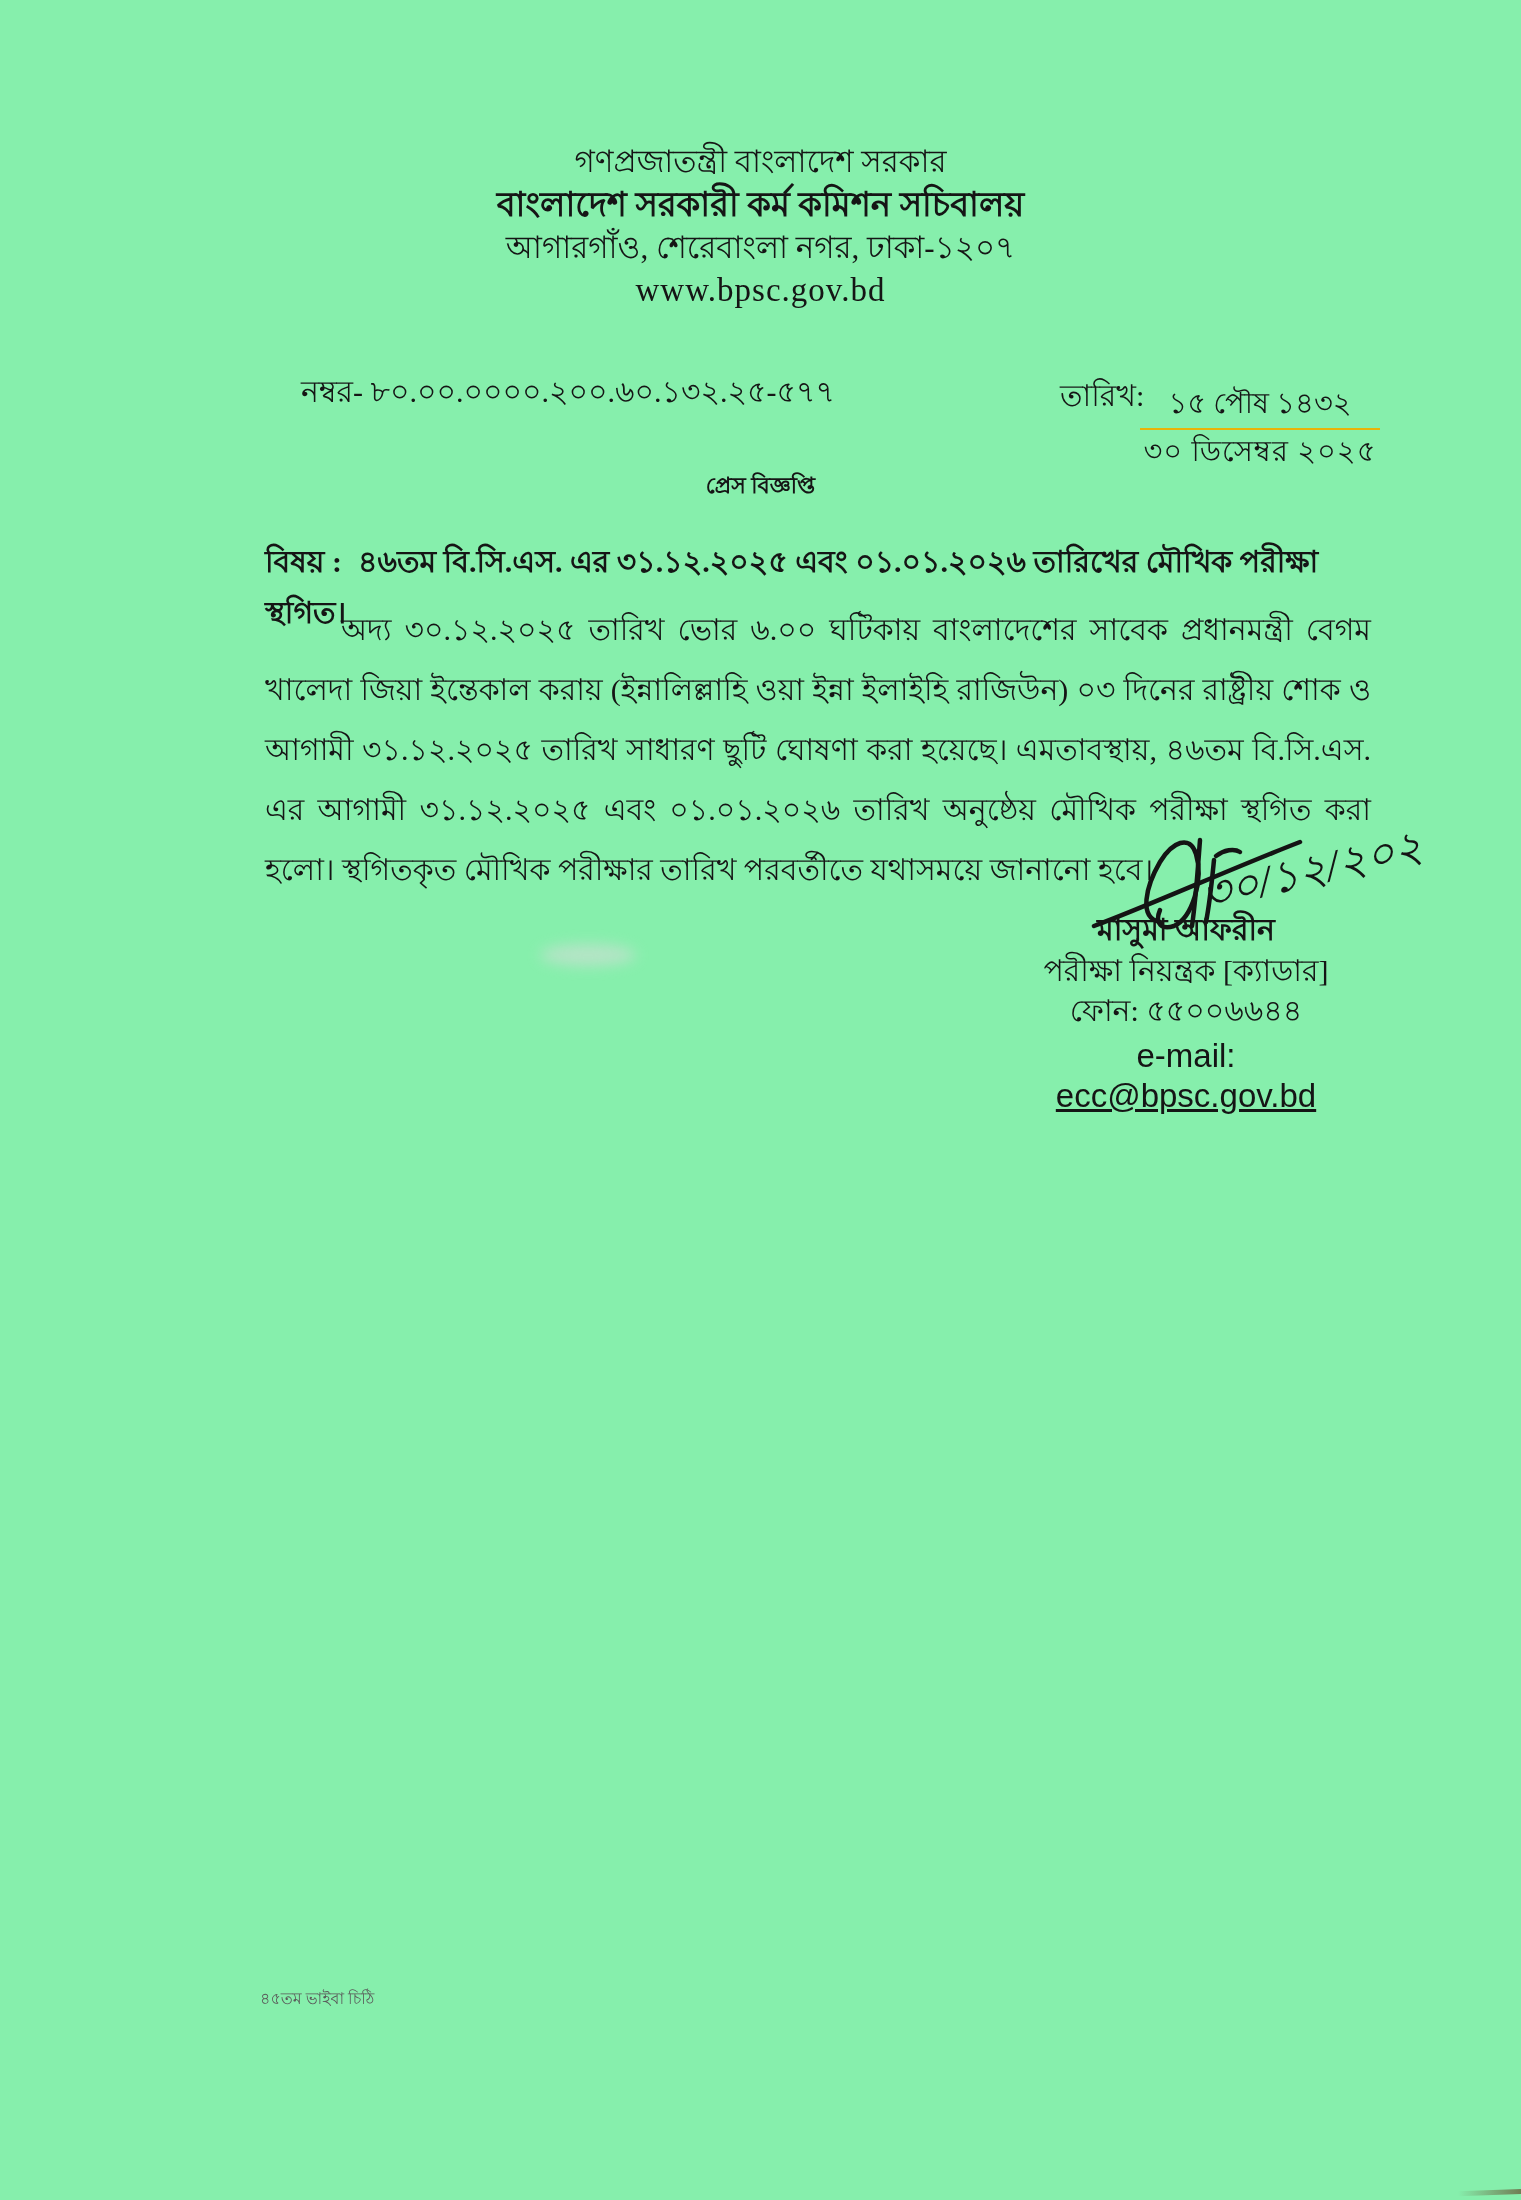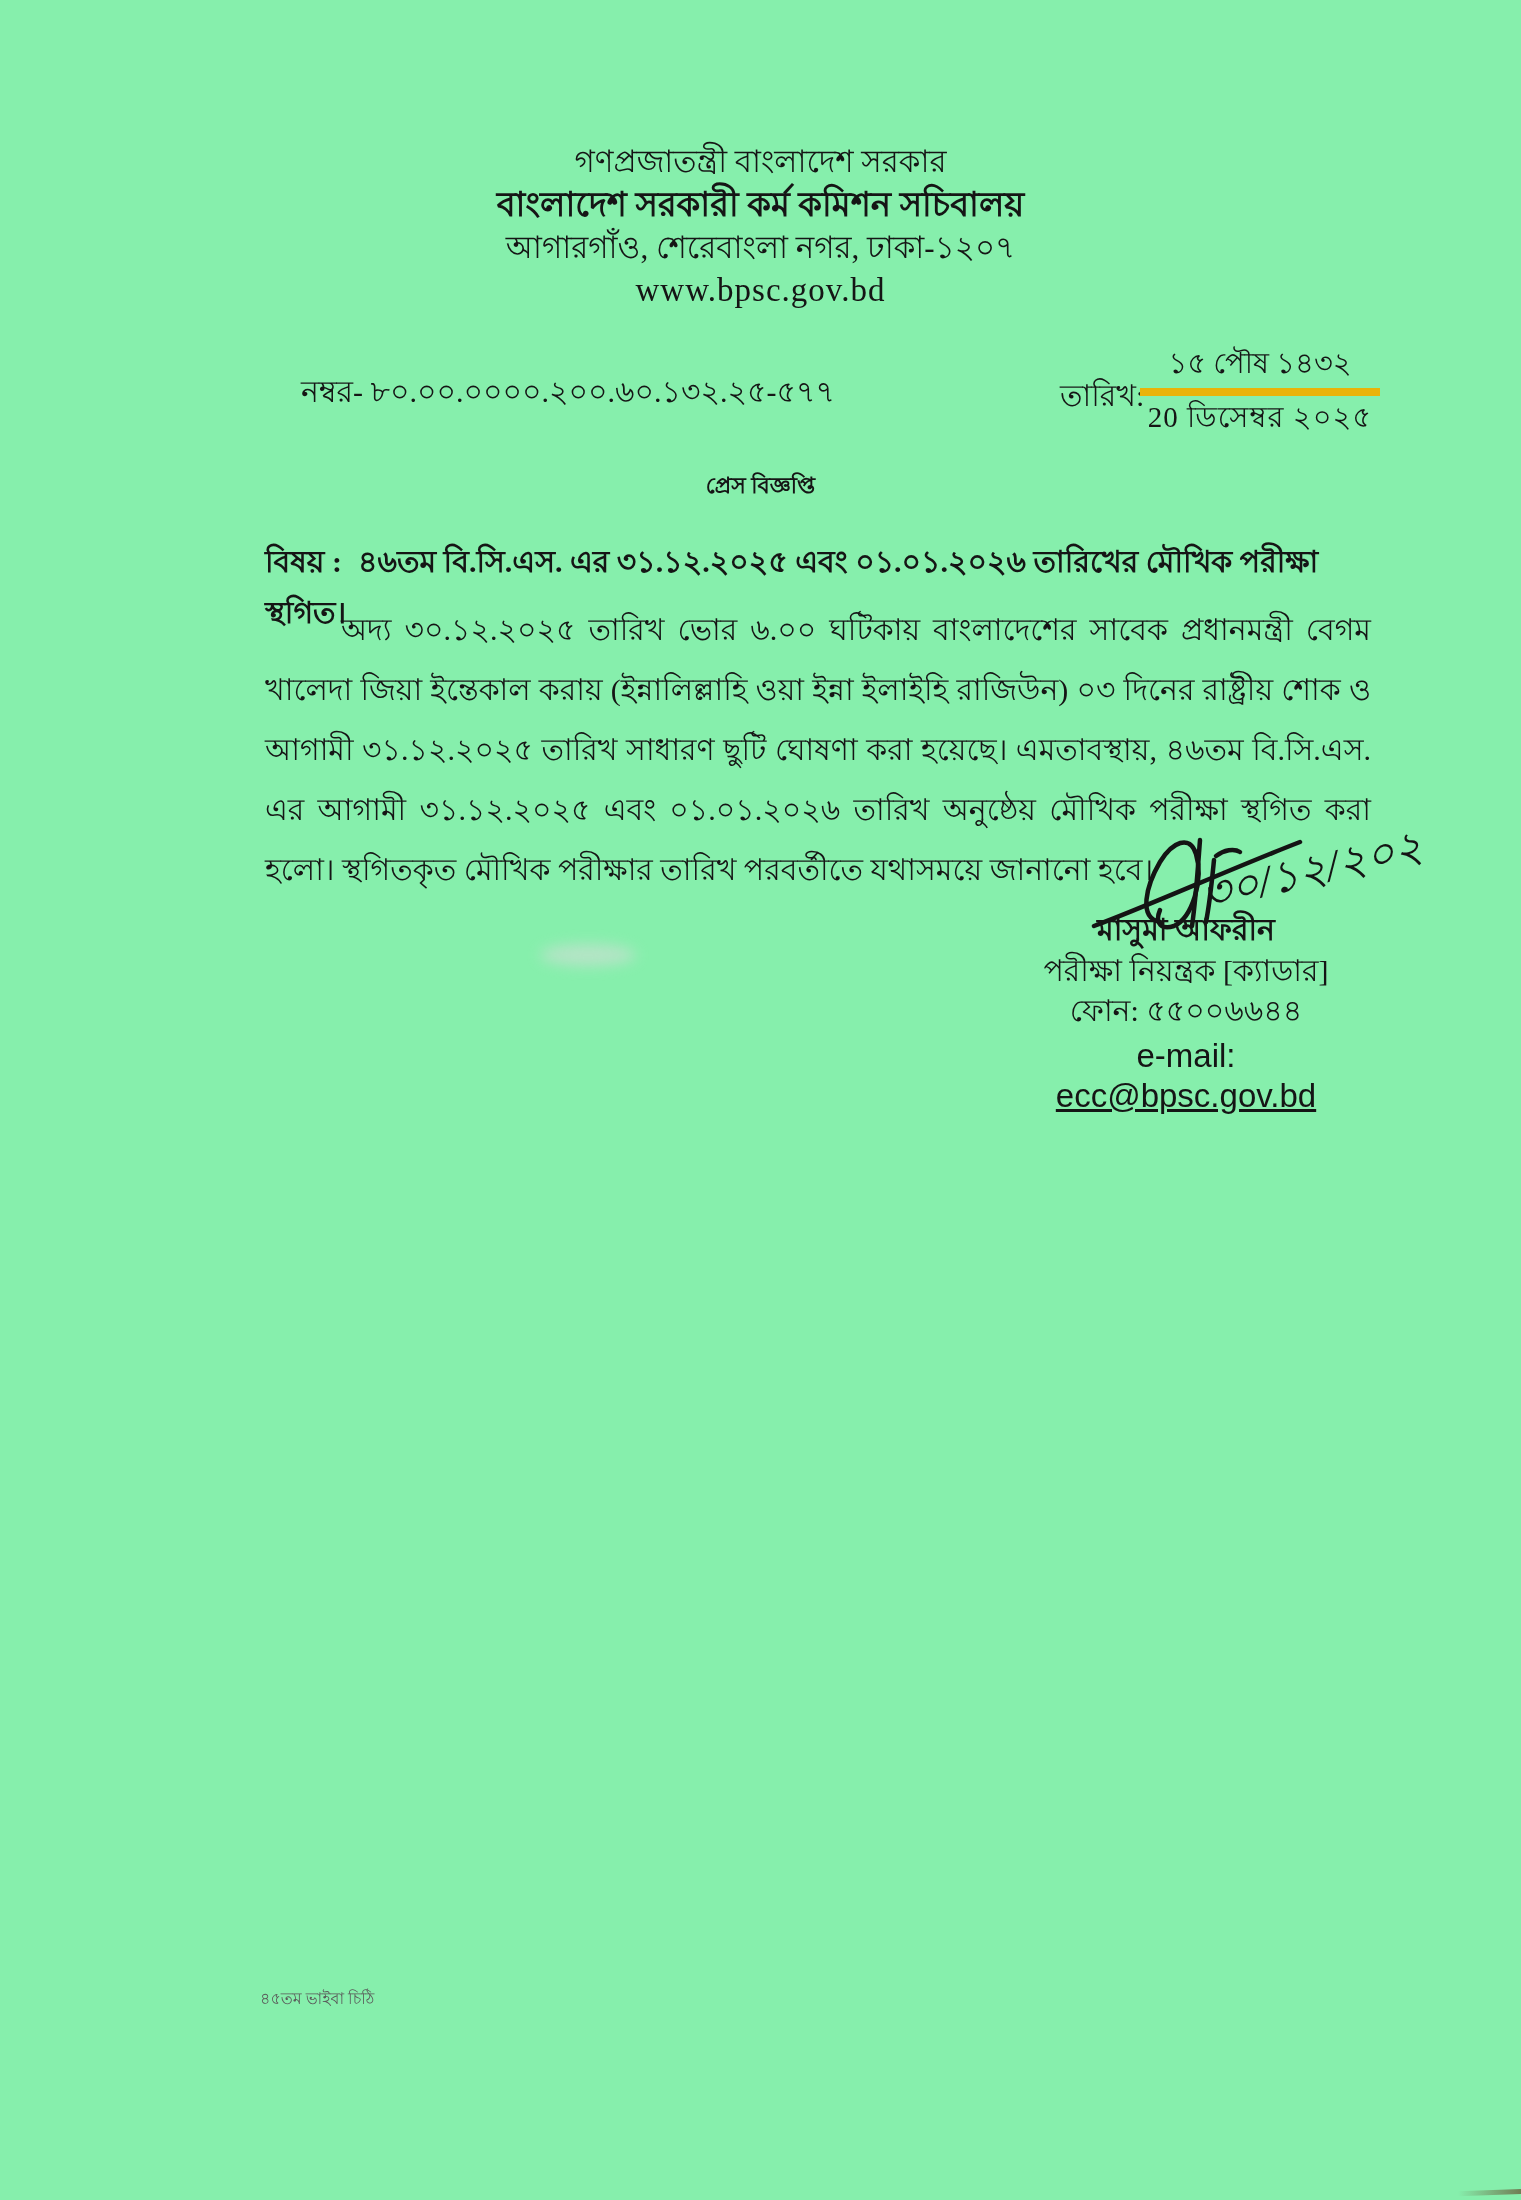--- a/index.html
+++ b/index.html
@@ -16,21 +16,21 @@
   
   .header{top:142px;left:0;width:100%;text-align:center;line-height:1.32;}
   .h-line1{font-size:31px;}
   .h-line2{font-size:34px;font-weight:bold;}
   .h-line3{font-size:31px;}
   .h-line4{font-size:33px;font-family:"Liberation Serif",serif;letter-spacing:1px;}
   
   .memo{top:368px;left:283px;font-size:30px;margin-left:18px;}
   .date-label{top:372px;left:1060px;font-size:30px;}
   .date-stack{top:348px;left:1140px;width:240px;text-align:center;font-size:29px;line-height:1.1;}
-  .date-top{padding:0 4px 8px 4px;border-bottom:8px solid #eab308;}
+  .date-top{padding:0 4px 8px 4px;border-bottom:2px solid #eab308;margin-top:40px;}
   .date-bottom{padding-top:6px;letter-spacing:1px;}
   
   .press-title{top:468px;left:0;width:100%;text-align:center;font-size:22px;font-weight:bold;}
   .subject{top:538px;left:265px;width:1110px;font-size:30px;font-weight:bold;}
   .subject-text{margin-left:16px;}
   
   .body-par{
     top:600px;left:265px;width:1106px;
     font-size:30px;line-height:60px;
     text-align:justify;text-indent:76px;
@@ -62,21 +62,21 @@
     <div class="h-line1">গণপ্রজাতন্ত্রী বাংলাদেশ সরকার</div>
     <div class="h-line2">বাংলাদেশ সরকারী কর্ম কমিশন সচিবালয়</div>
     <div class="h-line3">আগারগাঁও, শেরেবাংলা নগর, ঢাকা-১২০৭</div>
     <div class="h-line4">www.bpsc.gov.bd</div>
   </div>
 
   <div class="abs memo">নম্বর- ৮০.০০.০০০০.২০০.৬০.১৩২.২৫-৫৭৭</div>
   <div class="abs date-label">তারিখ:</div>
   <div class="abs date-stack">
     <div class="date-top">১৫ পৌষ ১৪৩২</div>
-    <div class="date-bottom">20 ডিসেম্বর  ২০২৫</div>
+    <div class="date-bottom">৩০ ডিসেম্বর  ২০২৫</div>
   </div>
 
   <div class="abs press-title">প্রেস বিজ্ঞপ্তি</div>
 
   <div class="abs subject">
     <span>বিষয় :</span><span class="subject-text">৪৬তম বি.সি.এস. এর ৩১.১২.২০২৫ এবং ০১.০১.২০২৬ তারিখের মৌখিক পরীক্ষা স্থগিত।</span>
   </div>
 
   <div class="abs body-par">অদ্য ৩০.১২.২০২৫ তারিখ ভোর ৬.০০ ঘটিকায় বাংলাদেশের সাবেক প্রধানমন্ত্রী বেগম খালেদা জিয়া ইন্তেকাল করায় (ইন্নালিল্লাহি ওয়া ইন্না ইলাইহি রাজিউন) ০৩ দিনের রাষ্ট্রীয় শোক ও আগামী ৩১.১২.২০২৫ তারিখ সাধারণ ছুটি ঘোষণা করা হয়েছে। এমতাবস্থায়, ৪৬তম বি.সি.এস. এর আগামী ৩১.১২.২০২৫ এবং ০১.০১.২০২৬ তারিখ অনুষ্ঠেয় মৌখিক পরীক্ষা স্থগিত করা হলো। স্থগিতকৃত মৌখিক পরীক্ষার তারিখ পরবর্তীতে যথাসময়ে জানানো হবে।</div>
 

